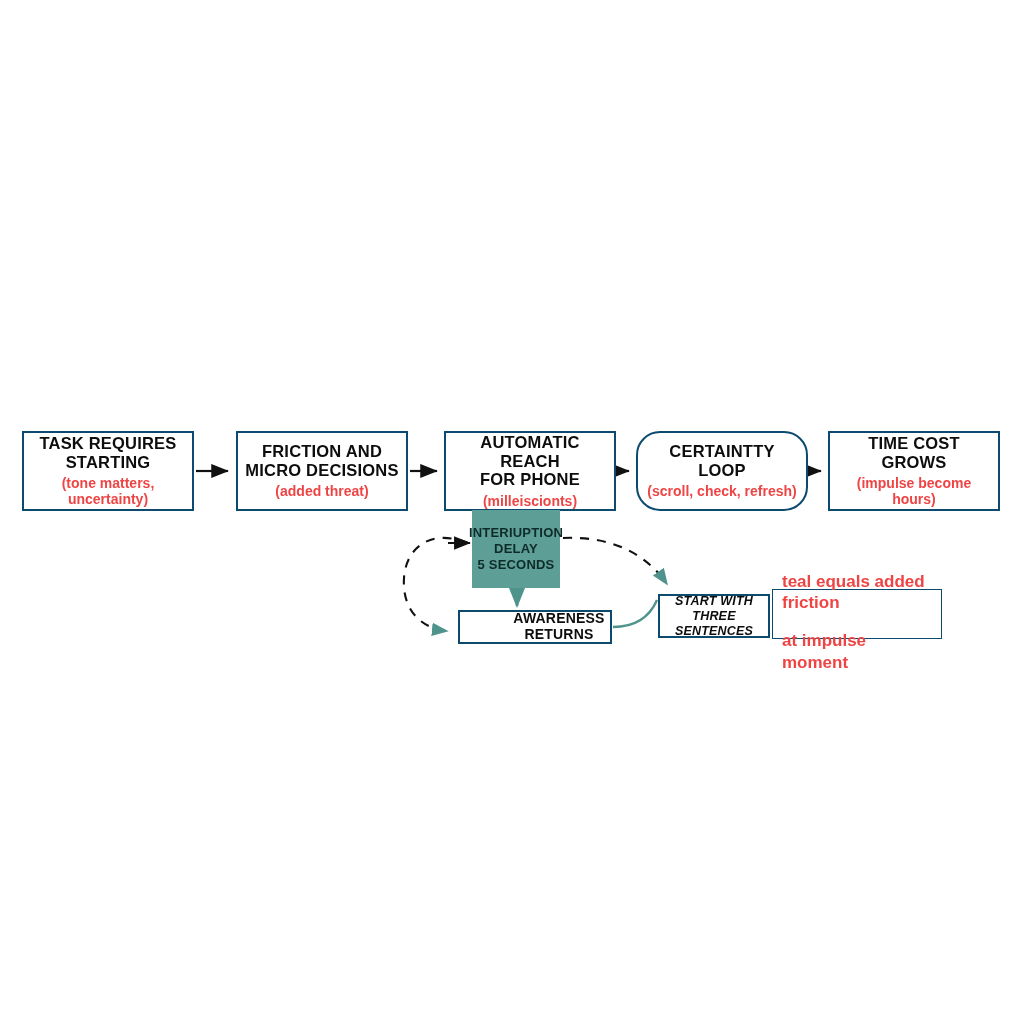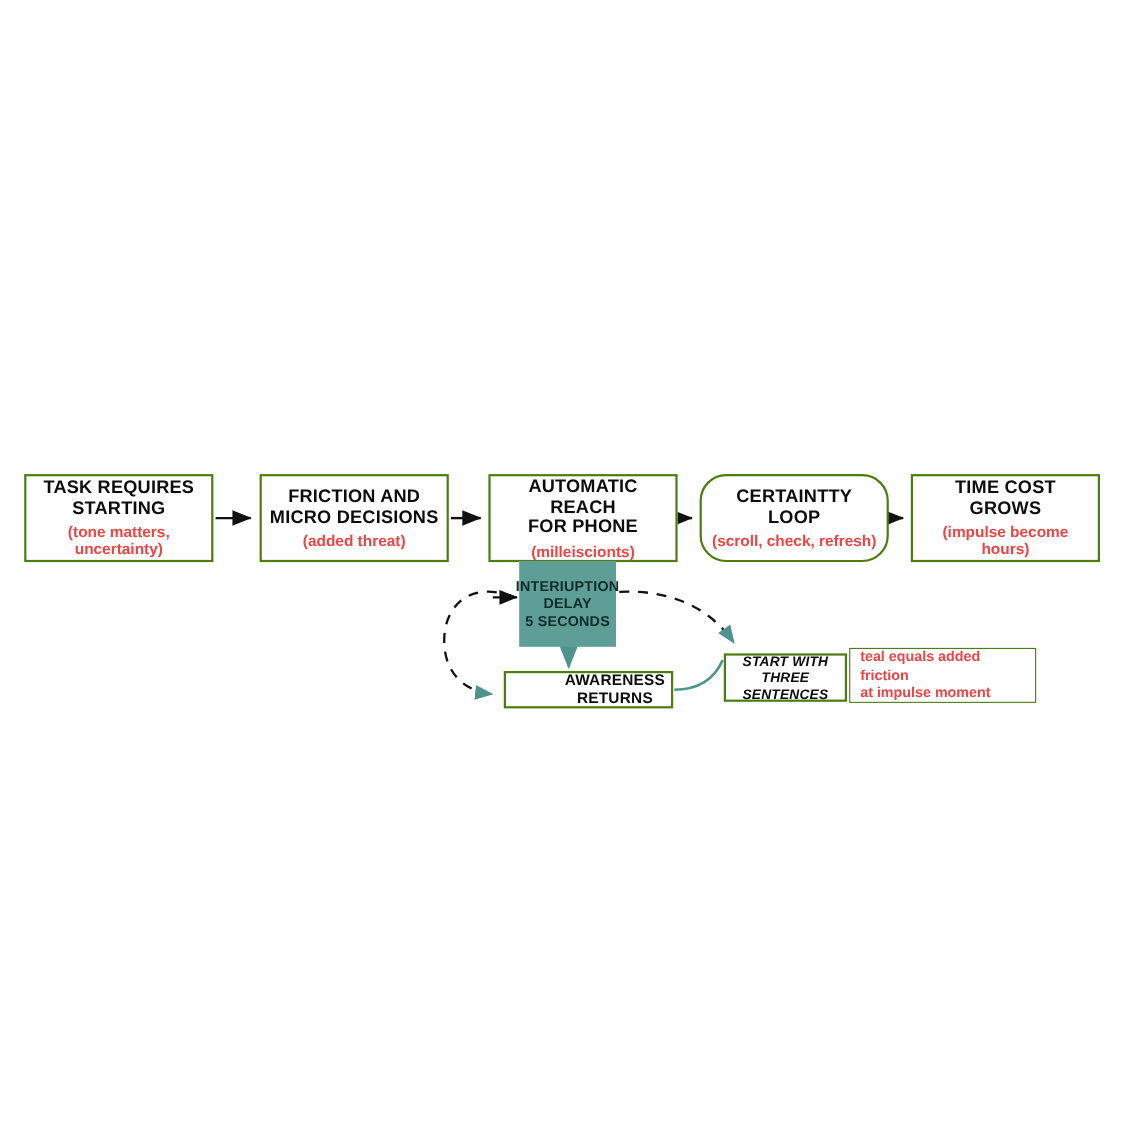--- a/index.html
+++ b/index.html
@@ -22,21 +22,21 @@
     left: 0;
     top: 0;
     width: 1024px;
     height: 1024px;
     pointer-events: none;
   }
   .node {
     position: absolute;
     box-sizing: border-box;
     background: #ffffff;
-    border: 2px solid #4d7c0f;
+    border: 2px solid #0c4a6e;
     display: flex;
     flex-direction: column;
     align-items: center;
     justify-content: center;
     text-align: center;
     z-index: 3;
   }
   .node .title {
     font-weight: 700;
     color: #0d0d0d;
@@ -101,23 +101,23 @@
     left: 772px;
     top: 589px;
     width: 170px;
     height: 50px;
     align-items: flex-start;
     text-align: left;
     padding: 4px 9px;
     border-width: 1.6px;
   }
   #legend-node .sub {
-    font-size: 13px;
+    font-size: 17px;
     line-height: 1.28;
-    margin-top: 0;
+    margin-top: 16px;
     text-transform: none;
   }
 </style>
 </head>
 <body>
 
 <div id="canvas">
 
   <svg class="layer" viewBox="0 0 1024 1024">
     <defs>

